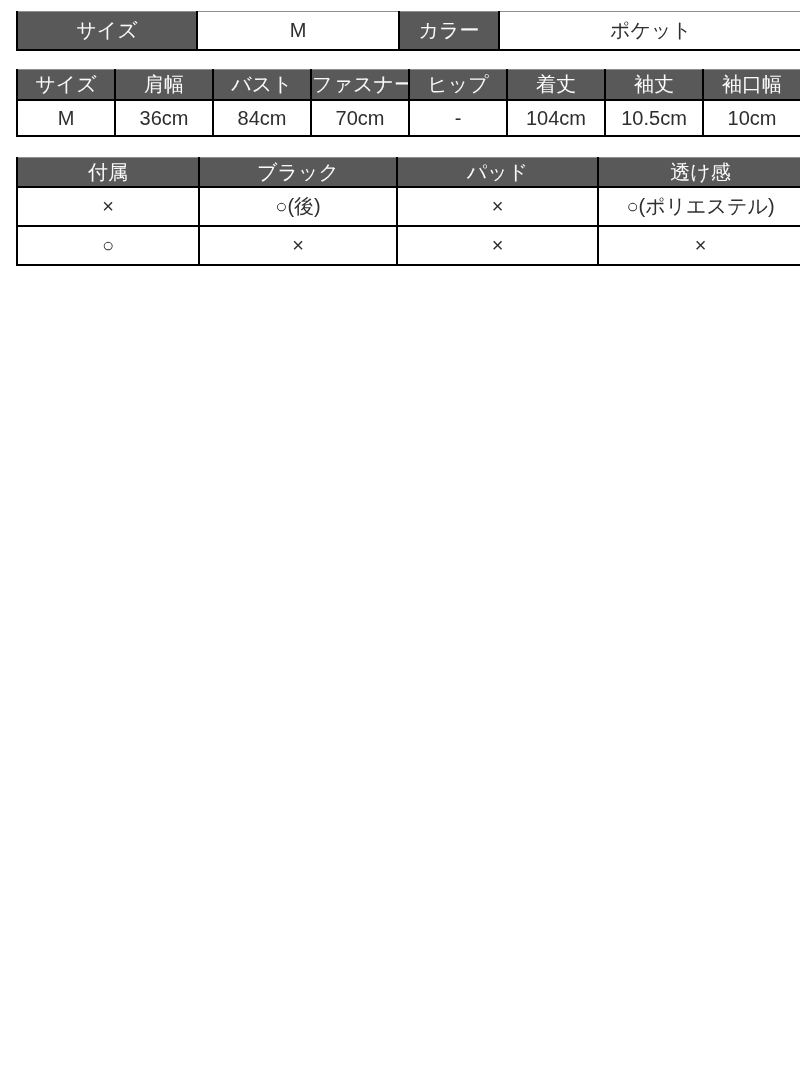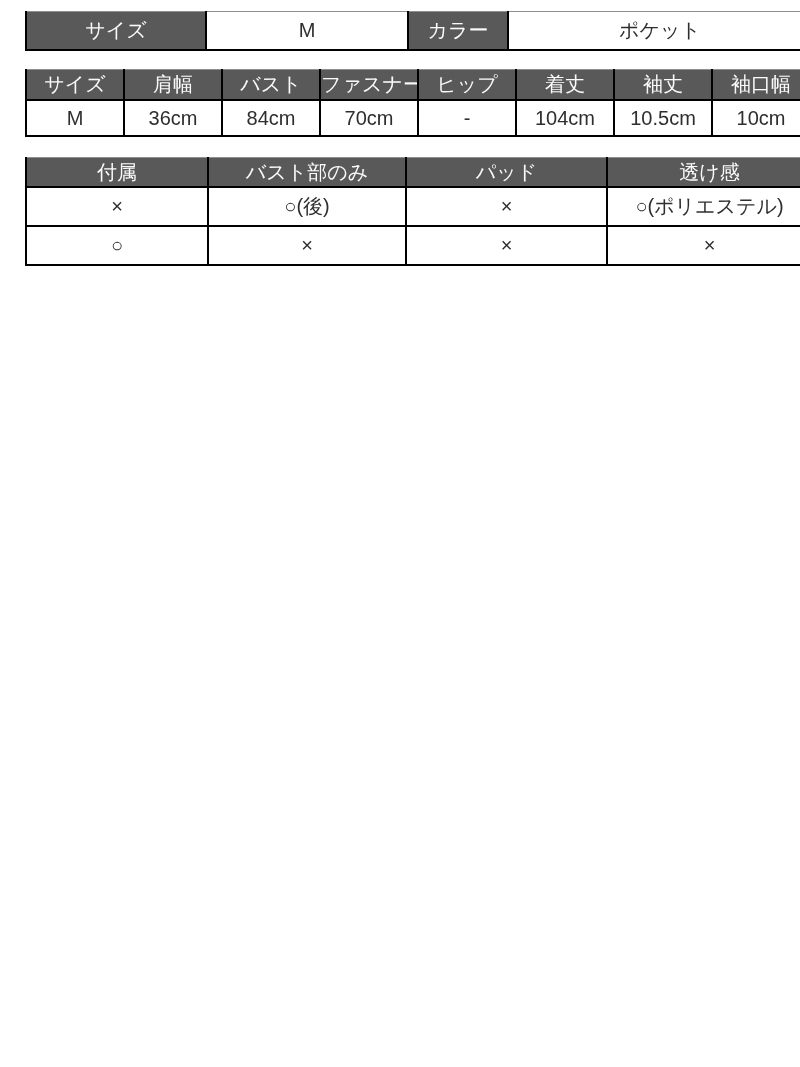--- a/index.html
+++ b/index.html
@@ -14,21 +14,21 @@
     margin:0;
     padding:0;
     background:var(--page-bg);
     font-family:"Liberation Sans","DejaVu Sans",sans-serif;
   }
   .page{
     width:800px;
     height:937px;
     background:var(--page-bg);
     box-sizing:border-box;
-    padding:11px 25px 0;
+    padding:11px 16px 0;
     overflow:hidden;
   }
   table{
     border-collapse:collapse;
     table-layout:fixed;
     width:786px;
   }
   th,td{
     border:2px solid var(--grid-border);
     text-align:center;
@@ -108,21 +108,21 @@
   <table class="t-features">
     <colgroup>
       <col style="width:182px">
         <col style="width:198px">
         <col style="width:201px">
         <col style="width:205px">
     </colgroup>
     <tbody>
         <tr>
       <th>付属</th>
-      <th>バスト部のみ</th>
+      <th>ブラック</th>
       <th>パッド</th>
       <th>透け感</th>
     </tr>
     <tr>
       <td>×</td>
       <td>○(後)</td>
       <td>×</td>
       <td>○(ポリエステル)</td>
     </tr>
     <tr>

